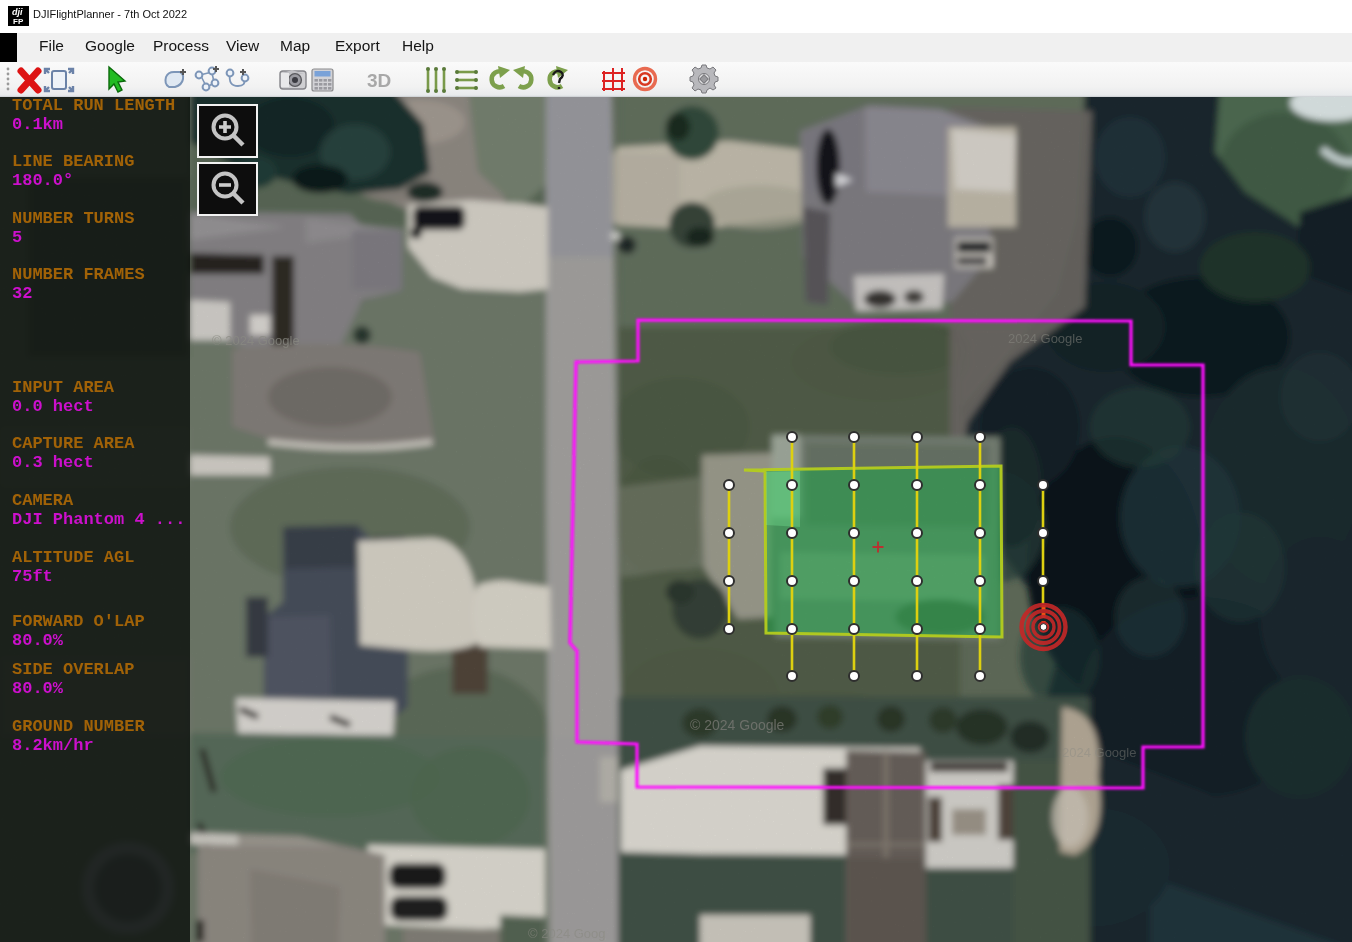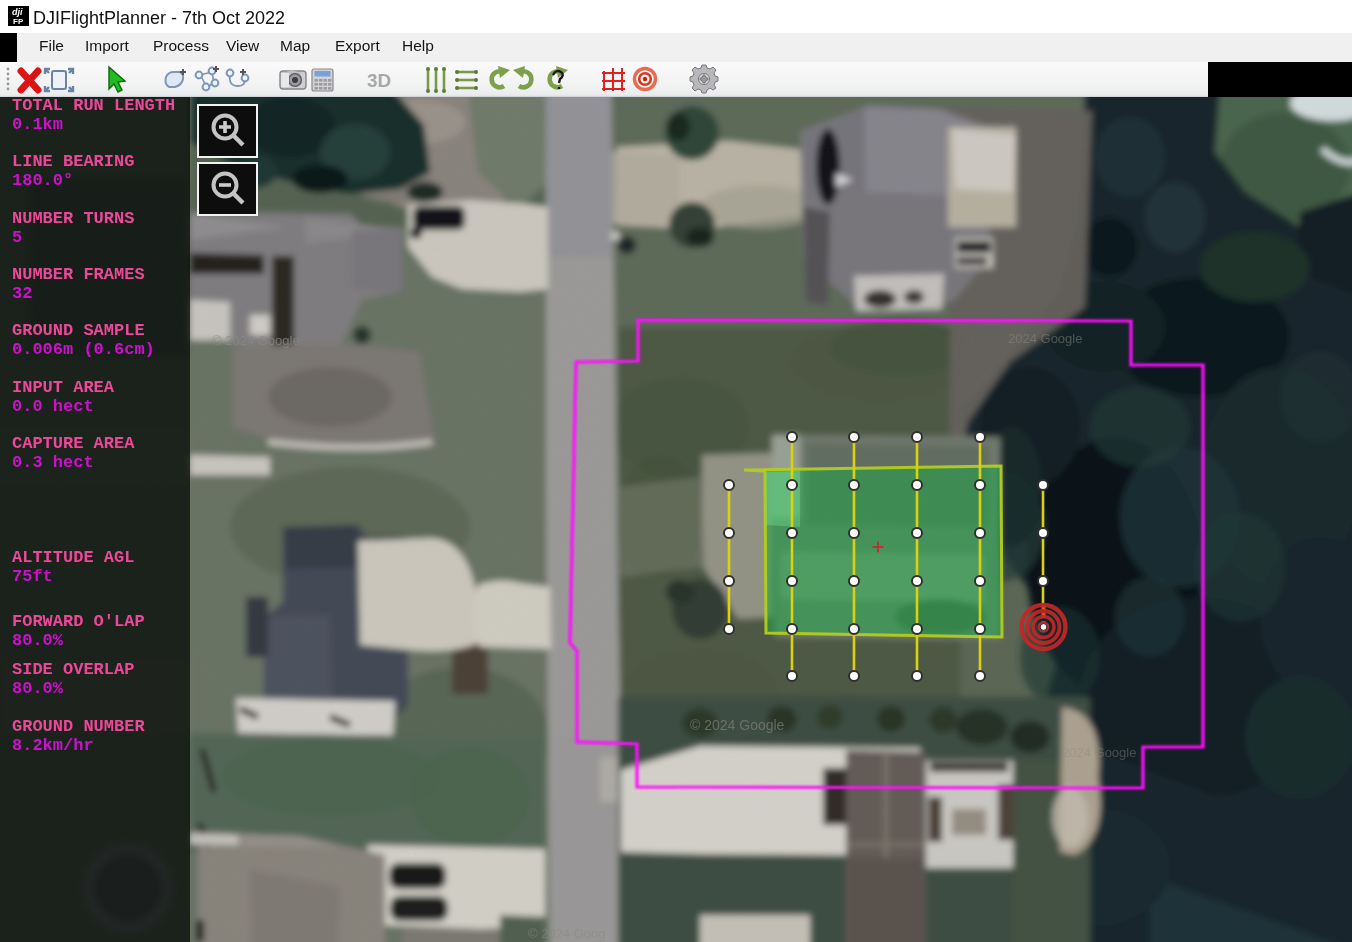--- a/index.html
+++ b/index.html
@@ -1,29 +1,29 @@
 <!DOCTYPE html>
 <html><head>
 <meta charset="utf-8">
 <style>
   html,body{margin:0;padding:0;}
   body{width:1352px;height:942px;overflow:hidden;position:relative;background:#000;
        font-family:"Liberation Sans", sans-serif;}
   #titlebar{position:absolute;left:0;top:0;width:1352px;height:33px;background:#ffffff;}
   #appicon{position:absolute;left:8px;top:6px;width:21px;height:20px;background:#000;}
-  #title-text{position:absolute;left:33px;top:8px;font-size:18px;color:#111;letter-spacing:0px;}
+  #title-text{position:absolute;left:33px;top:8px;font-size:11px;color:#111;letter-spacing:0px;}
   #menubar{position:absolute;left:17px;top:33px;width:1352px;height:29px;background:#f0f0f0;}
   .mi{position:absolute;top:4px;font-size:15.5px;color:#151515;}
-  #toolbar{position:absolute;left:0;top:62px;width:1208px;height:35px;
+  #toolbar{position:absolute;left:0;top:62px;width:1352px;height:35px;
      background:linear-gradient(#fafafa,#f2f2f2 70%,#e8eaec 95%,#c8ccd0);}
   #sidebar{position:absolute;left:0;top:97px;width:190px;height:845px;
      background:rgba(8,12,9,0.80);z-index:20;}
   .grp{position:absolute;left:12px;font-family:"Liberation Mono",monospace;
        font-weight:bold;font-size:17px;line-height:18.5px;white-space:pre;}
-  .lab{color:#ec4899;}
+  .lab{color:#a16207;}
   .val{color:#cc10cc;text-align:right;}
   .zbtn{position:absolute;width:57px;height:50px;background:#0d0d0d;border:2px solid #f2f2f2;z-index:21;}
   #zin{left:197px;top:104px;}
   #zout{left:197px;top:162px;}
   #map{position:absolute;left:0;top:97px;width:1352px;height:845px;}
 </style>
 </head>
 <body>
 <div id="map">
 <svg width="1352" height="845" viewBox="0 0 1352 845">
@@ -316,21 +316,21 @@
   <svg width="21" height="20" viewBox="0 0 21 20">
     <rect width="21" height="20" fill="#000"></rect>
     <text x="4" y="9" font-family="Liberation Sans,sans-serif" font-size="9" font-weight="bold" font-style="italic" fill="#fff">dji</text>
     <text x="5" y="18" font-family="Liberation Sans,sans-serif" font-size="8" font-weight="bold" fill="#fff">FP</text>
   </svg>
   </div>
   <div id="title-text">DJIFlightPlanner - 7th Oct 2022</div>
 </div>
 <div id="menubar">
   <div class="mi" style="left:22px">File</div>
-  <div class="mi" style="left:68px">Import</div>
+  <div class="mi" style="left:68px">Google</div>
   <div class="mi" style="left:136px">Process</div>
   <div class="mi" style="left:209px">View</div>
   <div class="mi" style="left:263px">Map</div>
   <div class="mi" style="left:318px">Export</div>
   <div class="mi" style="left:385px">Help</div>
 </div>
 <div id="toolbar">
 <svg width="1352" height="35" viewBox="0 0 1352 35">
 
   <g fill="#9a9a9a">
@@ -459,23 +459,23 @@
     <circle cx="704" cy="17" r="5.5" fill="#e2e2e4"></circle>
     <rect x="701" y="14" width="6" height="6" transform="rotate(45 704 17)" fill="#9a9a9e"></rect>
   </g>
 </svg>
 </div>
 <div id="sidebar">
   <div class="grp" style="top:0px"><span class="lab">TOTAL RUN LENGTH</span><br><span class="val">0.1km</span></div>
   <div class="grp" style="top:56px"><span class="lab">LINE BEARING</span><br><span class="val">180.0°</span></div>
   <div class="grp" style="top:113px"><span class="lab">NUMBER TURNS</span><br><span class="val">5</span></div>
   <div class="grp" style="top:169px"><span class="lab">NUMBER FRAMES</span><br><span class="val">32</span></div>
-  <div class="grp" style="top:225px"><span class="lab">GROUND SAMPLE</span><br><span class="val">0.006m (0.6cm)</span></div>
   <div class="grp" style="top:282px"><span class="lab">INPUT AREA</span><br><span class="val">0.0 hect</span></div>
   <div class="grp" style="top:338px"><span class="lab">CAPTURE AREA</span><br><span class="val">0.3 hect</span></div>
+  <div class="grp" style="top:395px"><span class="lab">CAMERA</span><br><span class="val">DJI Phantom 4 ...</span></div>
   <div class="grp" style="top:452px"><span class="lab">ALTITUDE AGL</span><br><span class="val">75ft</span></div>
   <div class="grp" style="top:516px"><span class="lab">FORWARD O'LAP</span><br><span class="val">80.0%</span></div>
   <div class="grp" style="top:564px"><span class="lab">SIDE OVERLAP</span><br><span class="val">80.0%</span></div>
   <div class="grp" style="top:621px"><span class="lab">GROUND NUMBER</span><br><span class="val">8.2km/hr</span></div>
 </div>
 <div class="zbtn" id="zin">
 <svg width="57" height="50" viewBox="0 0 57 50">
   <circle cx="26" cy="21" r="11.5" fill="none" stroke="#c4c4c4" stroke-width="4"></circle>
   <line x1="34.5" y1="29.5" x2="44" y2="39" stroke="#c4c4c4" stroke-width="4.5"></line>
   <path d="M 20,21 L 32,21 M 26,15 L 26,27" stroke="#cccccc" stroke-width="3.6"></path>

